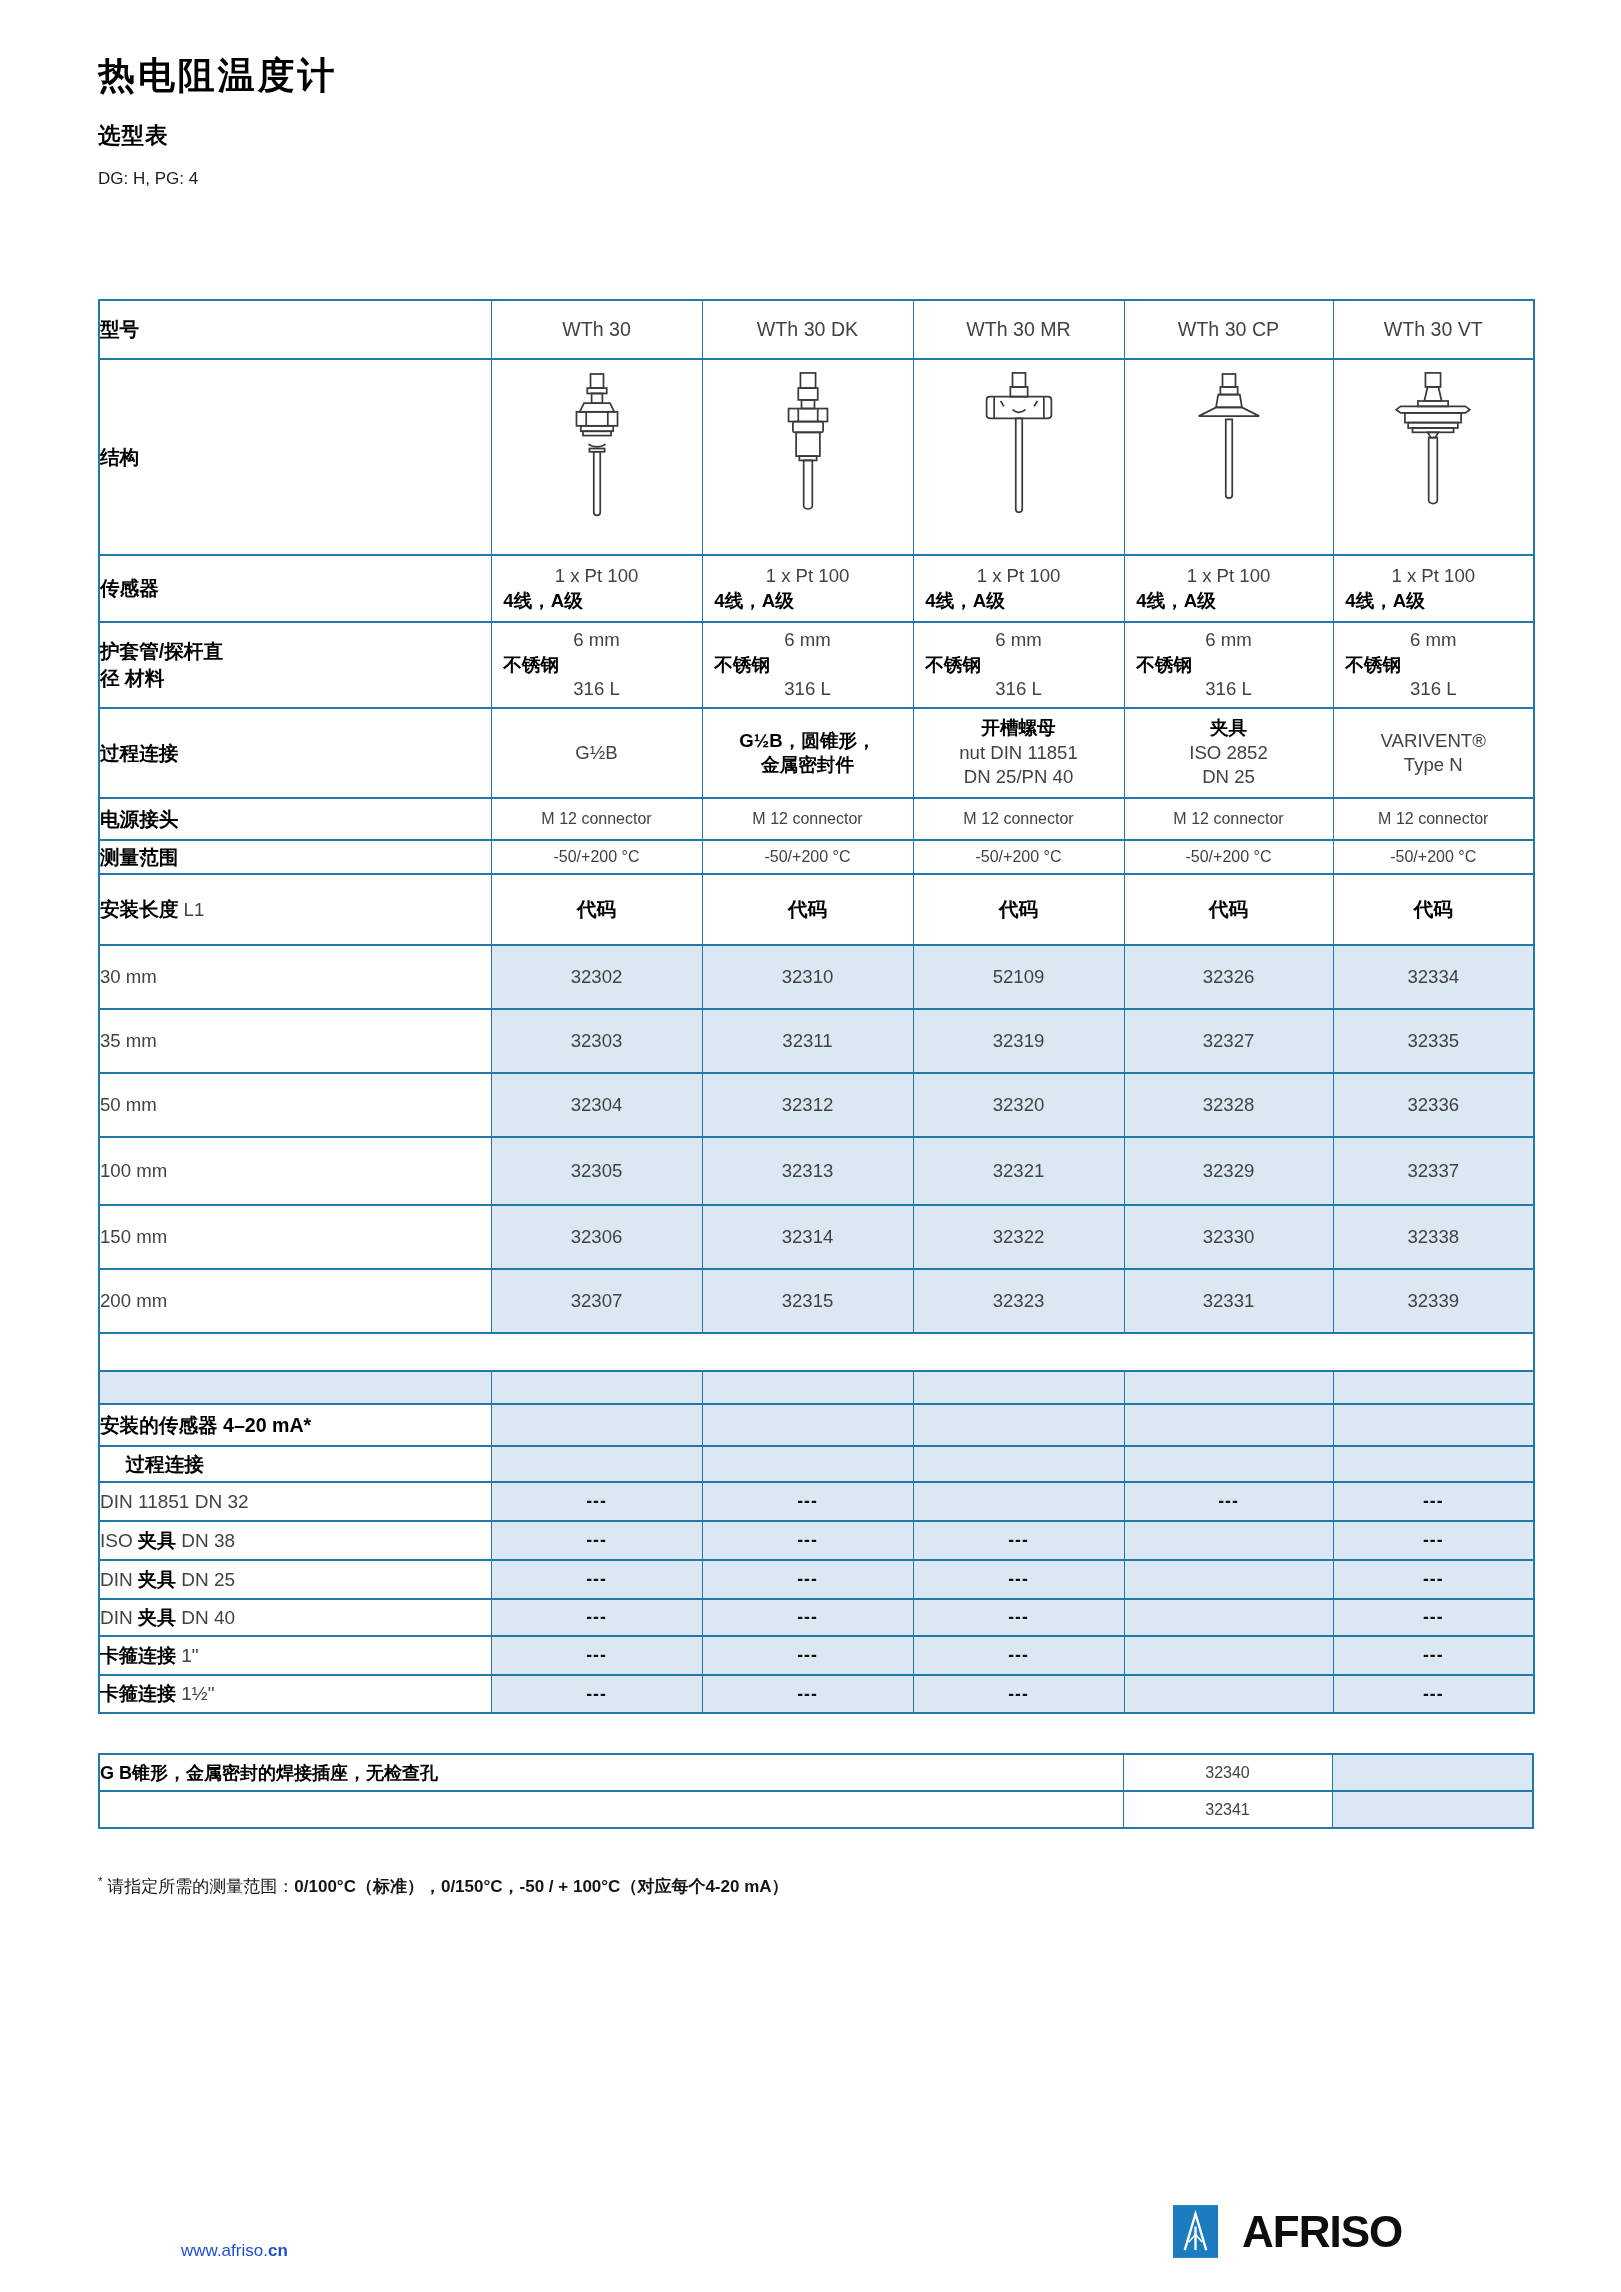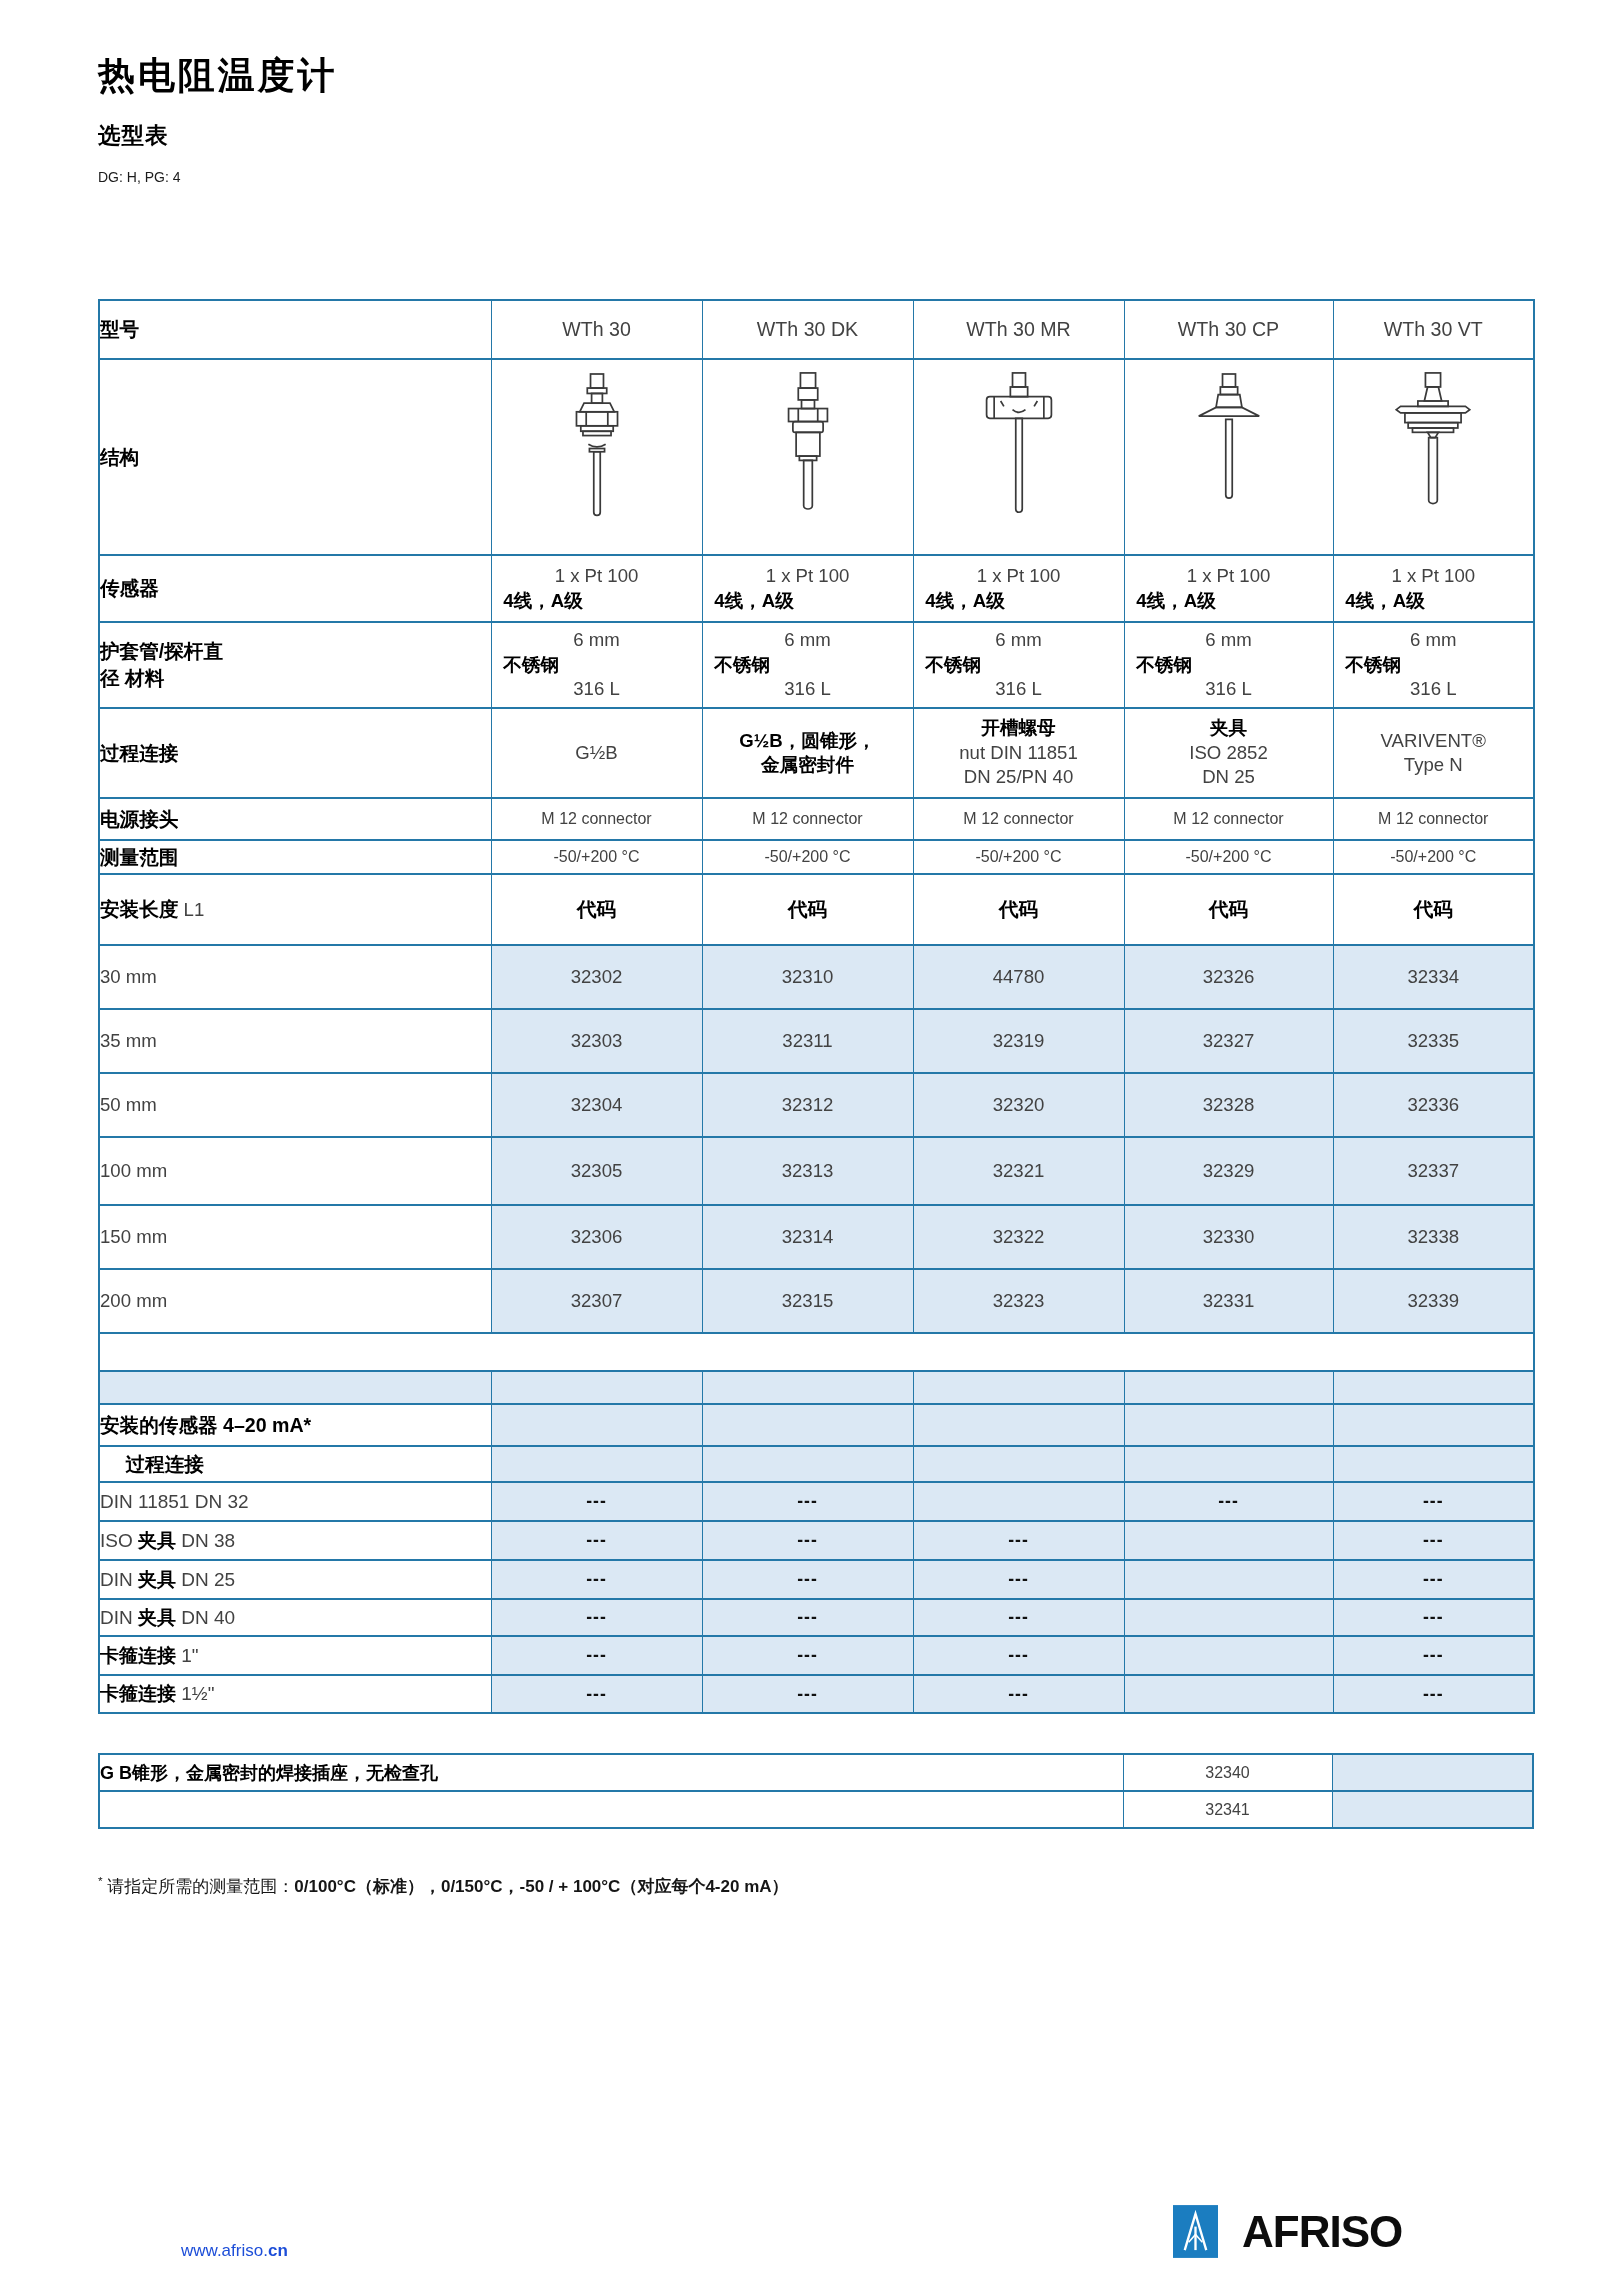--- a/index.html
+++ b/index.html
@@ -11,21 +11,21 @@
   }
   html,body{margin:0;padding:0;}
   body{
     width:1621px;height:2293px;background:#ffffff;position:relative;
     font-family:"Liberation Sans","DejaVu Sans",sans-serif;
     -webkit-font-smoothing:antialiased;
   }
   .abs{position:absolute;}
   .title{left:98px;top:51px;font-size:37px;font-weight:bold;color:#000;letter-spacing:2.9px;}
   .subtitle{left:98px;top:120px;font-size:22.5px;font-weight:bold;color:#000;letter-spacing:1px;}
-  .dgline{left:98px;top:169px;font-size:14px;color:#1c1c1c;}
+  .dgline{left:98px;top:169px;font-size:17px;color:#1c1c1c;}
 
   table.sheet{border-collapse:collapse;table-layout:fixed;background:#fff;border:2px solid var(--border);}
   table.sheet td{
     border:1px solid var(--border);
     border-top-width:2px;border-bottom-width:2px;
     padding:0;vertical-align:middle;overflow:hidden;
   }
   .main{left:98px;top:299px;width:1434px;}
   .acc{left:98px;top:1753px;width:1434px;}
 
@@ -253,21 +253,21 @@
     <td class="codehdr">代码</td>
     <td class="codehdr">代码</td>
     <td class="codehdr">代码</td>
     <td class="codehdr">代码</td>
   </tr>
 
   <tr style="height:64px">
     <td class="mmlab">30 mm</td>
     <td class="blue code">32302</td>
     <td class="blue code">32310</td>
-    <td class="blue code">44780</td>
+    <td class="blue code">52109</td>
     <td class="blue code">32326</td>
     <td class="blue code">32334</td>
   </tr>
   <tr style="height:64px">
     <td class="mmlab">35 mm</td>
     <td class="blue code">32303</td>
     <td class="blue code">32311</td>
     <td class="blue code">32319</td>
     <td class="blue code">32327</td>
     <td class="blue code">32335</td>

